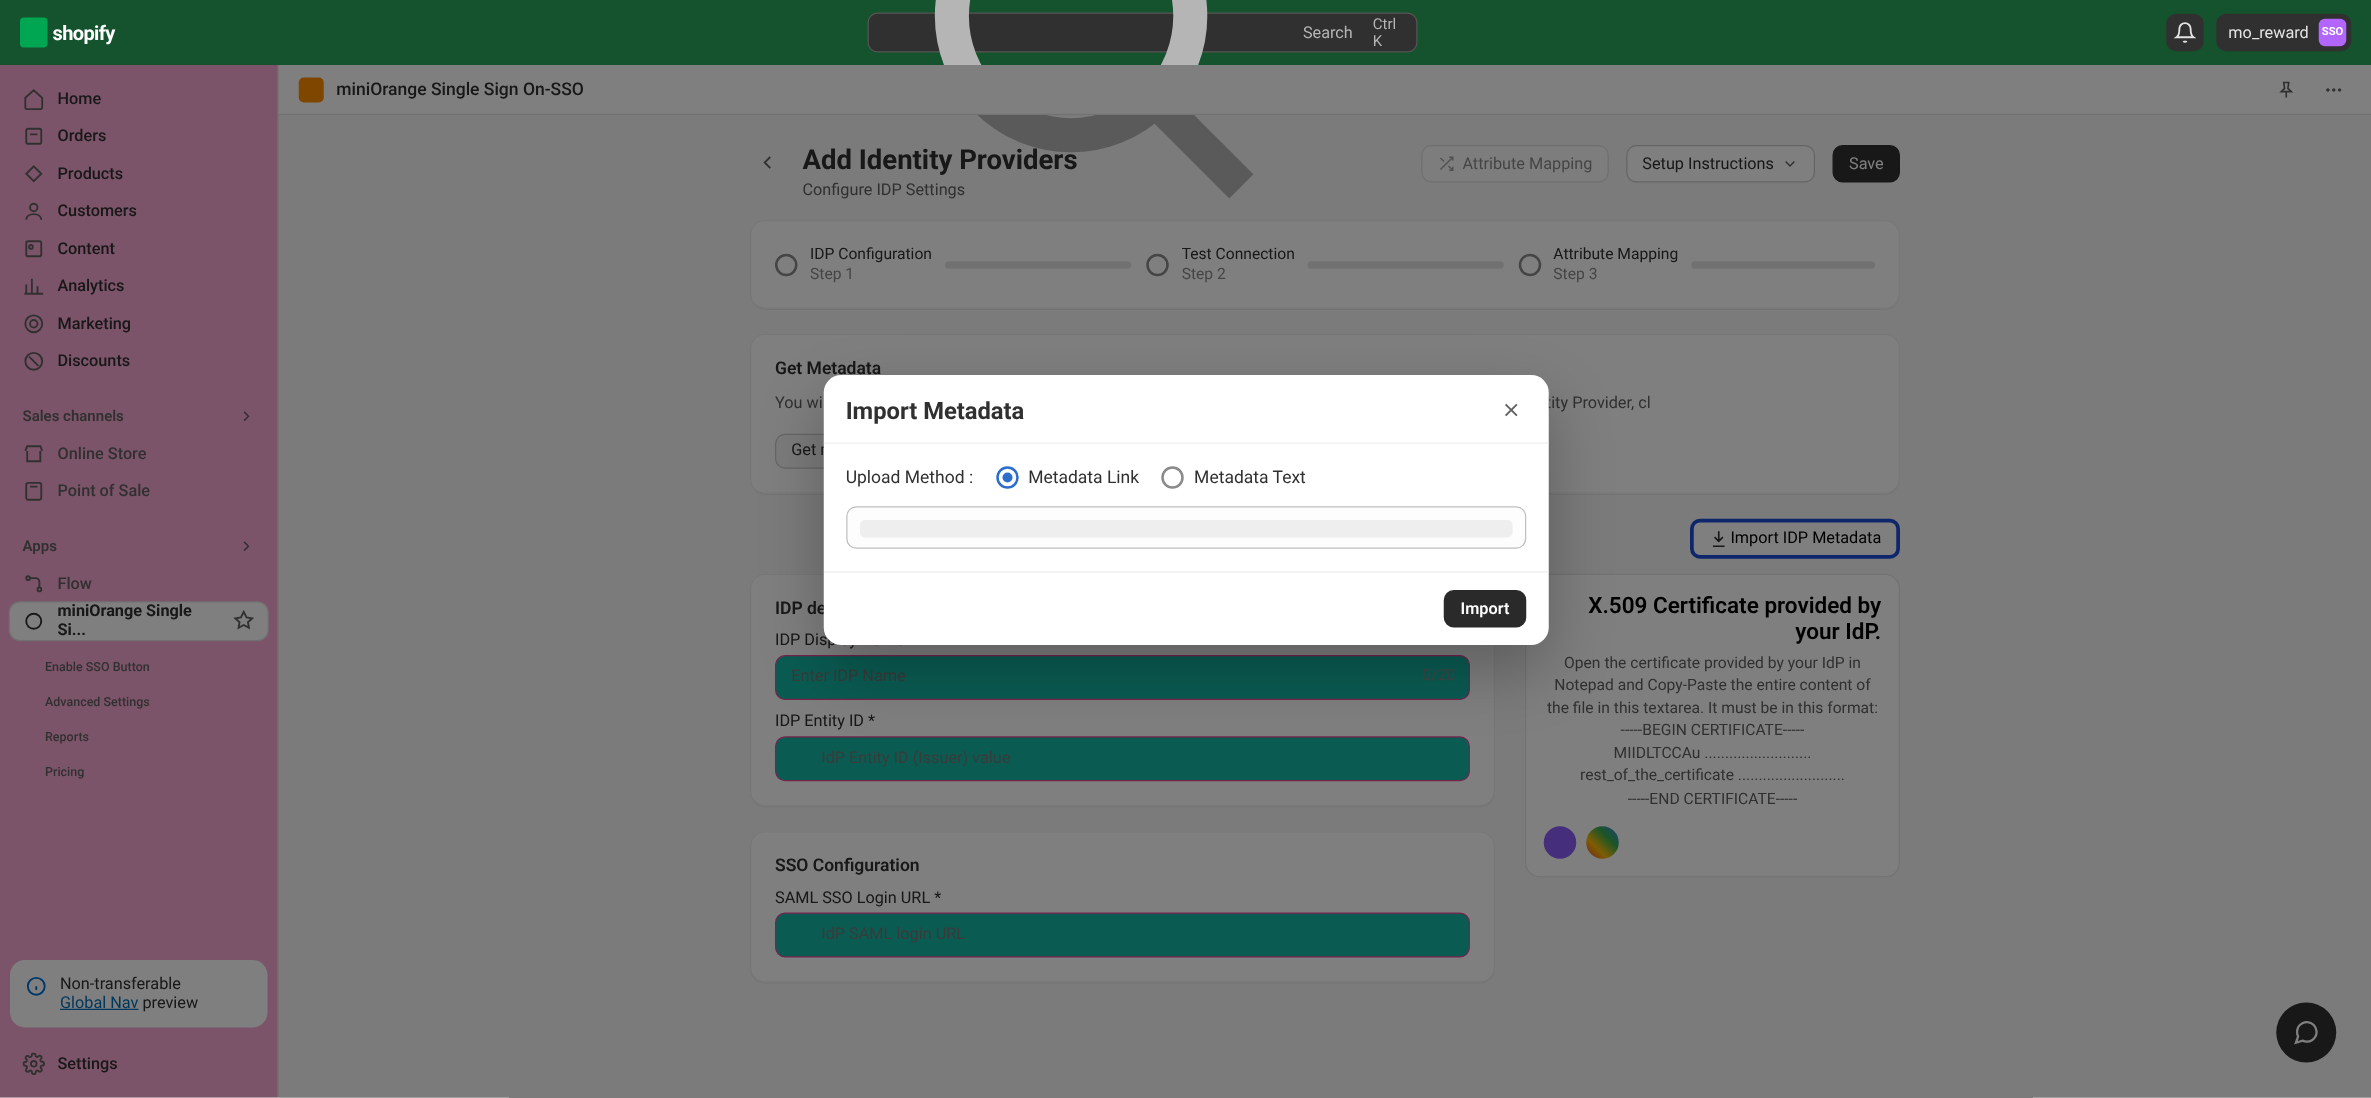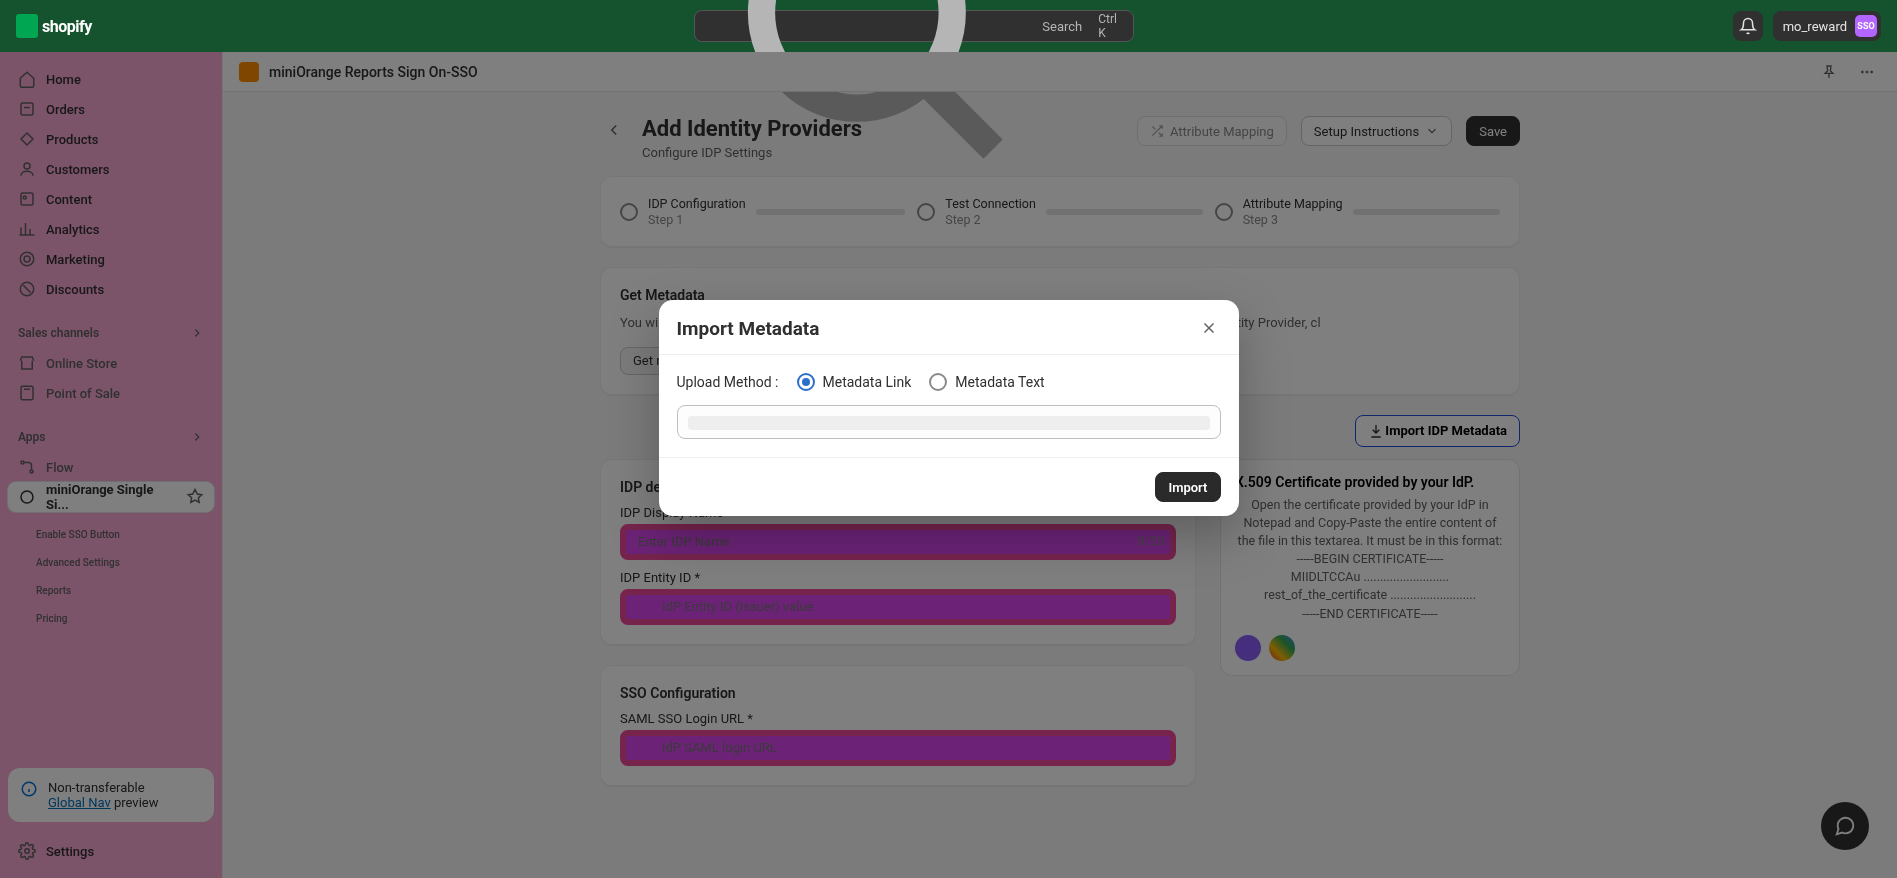--- a/index.html
+++ b/index.html
@@ -61,31 +61,31 @@
 .step-ic { width:18px;height:18px;border:2px solid #8a8a8a;border-radius:50%; }
 .step-txt { font-size:12.5px; color:#303030; line-height:1.25; }
 .step-bar { flex:1; height:6px; background:#e3e3e3; border-radius:3px; }
 .section-title { font-size:14px; font-weight:600; color:#303030; margin-bottom:10px; }
 .muted { font-size:13px; color:#616161; line-height:1.5; }
 .btn.small { height:28px; background:#f6f6f7; border:1px solid #ccc; }
 .split { display:flex; gap:24px; }
 .split-left { flex:1; }
 .split-right { width:300px; }
 .form-label { font-size:13px; color:#303030; margin: 10px 0 4px; display:block; }
-.input { width:100%; height:36px; border:6px solid #ec4899; border-radius:8px; padding:0 12px; font-size:13px; color:#303030; background:#d946ef; }
+.input { width:100%; height:36px; border:1px solid #ec4899; border-radius:8px; padding:0 12px; font-size:13px; color:#303030; background:#14b8a6; }
 .input.ic { padding-left:36px; position:relative; }
 .input-wrap { position:relative; }
 .input-wrap svg { position:absolute; left:10px; top:9px; width:18px;height:18px; stroke:#8a8a8a; }
 .char-count { position:absolute; right:12px; top:9px; font-size:12.5px; color:#8a8a8a; }
 .infobox { background:#fff; border:1px solid #e5e5e5; border-radius:12px; padding:14px; }
-.infobox-title { font-size:14px; font-weight:600; margin-bottom:6px; }
+.infobox-title { font-size:18px; font-weight:600; margin-bottom:6px;text-align:right; }
 .infobox-body { font-size:12.5px; color:#616161; line-height:1.45; word-break: break-word; }
 .logo-row { display:flex; gap:8px; margin-top:12px; }
 .mini-logo { width:26px;height:26px;border-radius:50%; }
-.import-btn { height:32px; background:#fff; border:1px solid #1d4ed8; border-radius:8px; padding:0 12px; display:inline-flex;align-items:center;gap:1px; font-size:13px;font-weight:bold; }
+.import-btn { height:32px; background:#fff; border:3px solid #1d4ed8; border-radius:8px; padding:0 12px; display:inline-flex;align-items:center;gap:1px; font-size:13px; }
 
 
 .fab { position:absolute; right:28px; bottom:28px; width:48px;height:48px;border-radius:50%; background:#303030; display:flex;align-items:center;justify-content:center; }
 .fab svg{width:22px;height:22px;stroke:#fff;fill:none;}
 
 
 .modal-backdrop { position:absolute; inset:52px 0 0 0; background:rgba(0,0,0,.5); }
 .modal { position:absolute; width:580px; left:50%; top:300px; transform:translateX(-50%); background:#fff; border-radius:14px; box-shadow:0 20px 50px rgba(0,0,0,.25); overflow:hidden; }
 .modal-head { display:flex; align-items:center; justify-content:space-between; padding:16px 18px 14px; }
 .modal-title { font-size:19px; font-weight:700; color:#303030; }
@@ -270,21 +270,21 @@
     <svg viewBox="0 0 24 24" fill="none" stroke="#616161" stroke-width="2">
         <circle cx="12" cy="12" r="3"></circle>
         <path d="M19.4 15a1.7 1.7 0 00.3 1.8l.1.1a2 2 0 11-2.8 2.8l-.1-.1a1.7 1.7 0 00-1.8-.3 1.7 1.7 0 00-1 1.5V21a2 2 0 11-4 0v-.1a1.7 1.7 0 00-1-1.5 1.7 1.7 0 00-1.8.3l-.1.1a2 2 0 11-2.8-2.8l.1-.1a1.7 1.7 0 00.3-1.8 1.7 1.7 0 00-1.5-1H3a2 2 0 110-4h.1a1.7 1.7 0 001.5-1 1.7 1.7 0 00-.3-1.8l-.1-.1a2 2 0 112.8-2.8l.1.1a1.7 1.7 0 001.8.3h0a1.7 1.7 0 001-1.5V3a2 2 0 114 0v.1a1.7 1.7 0 001 1.5h0a1.7 1.7 0 001.8-.3l.1-.1a2 2 0 112.8 2.8l-.1.1a1.7 1.7 0 00-.3 1.8v0a1.7 1.7 0 001.5 1H21a2 2 0 110 4h-.1a1.7 1.7 0 00-1.5 1z"></path>
       </svg>
     <span>Settings</span>
   </div>
 </div>
 
 <div class="appheader">
   <div class="appheader-logo"></div>
-  <div class="appheader-title">miniOrange Reports Sign On-SSO</div>
+  <div class="appheader-title">miniOrange Single Sign On-SSO</div>
   <div class="appheader-spacer"></div>
   <div class="appheader-ic">
     <svg viewBox="0 0 24 24" fill="none" stroke-width="2">
         <path d="M9 3h6l-1 7 4 4H6l4-4z"></path>
         <line x1="12" y1="14" x2="12" y2="21"></line>
       </svg>
   </div>
   <div class="appheader-ic">
     <svg viewBox="0 0 24 24" fill="#616161">
         <circle cx="5" cy="12" r="1.6"></circle>

